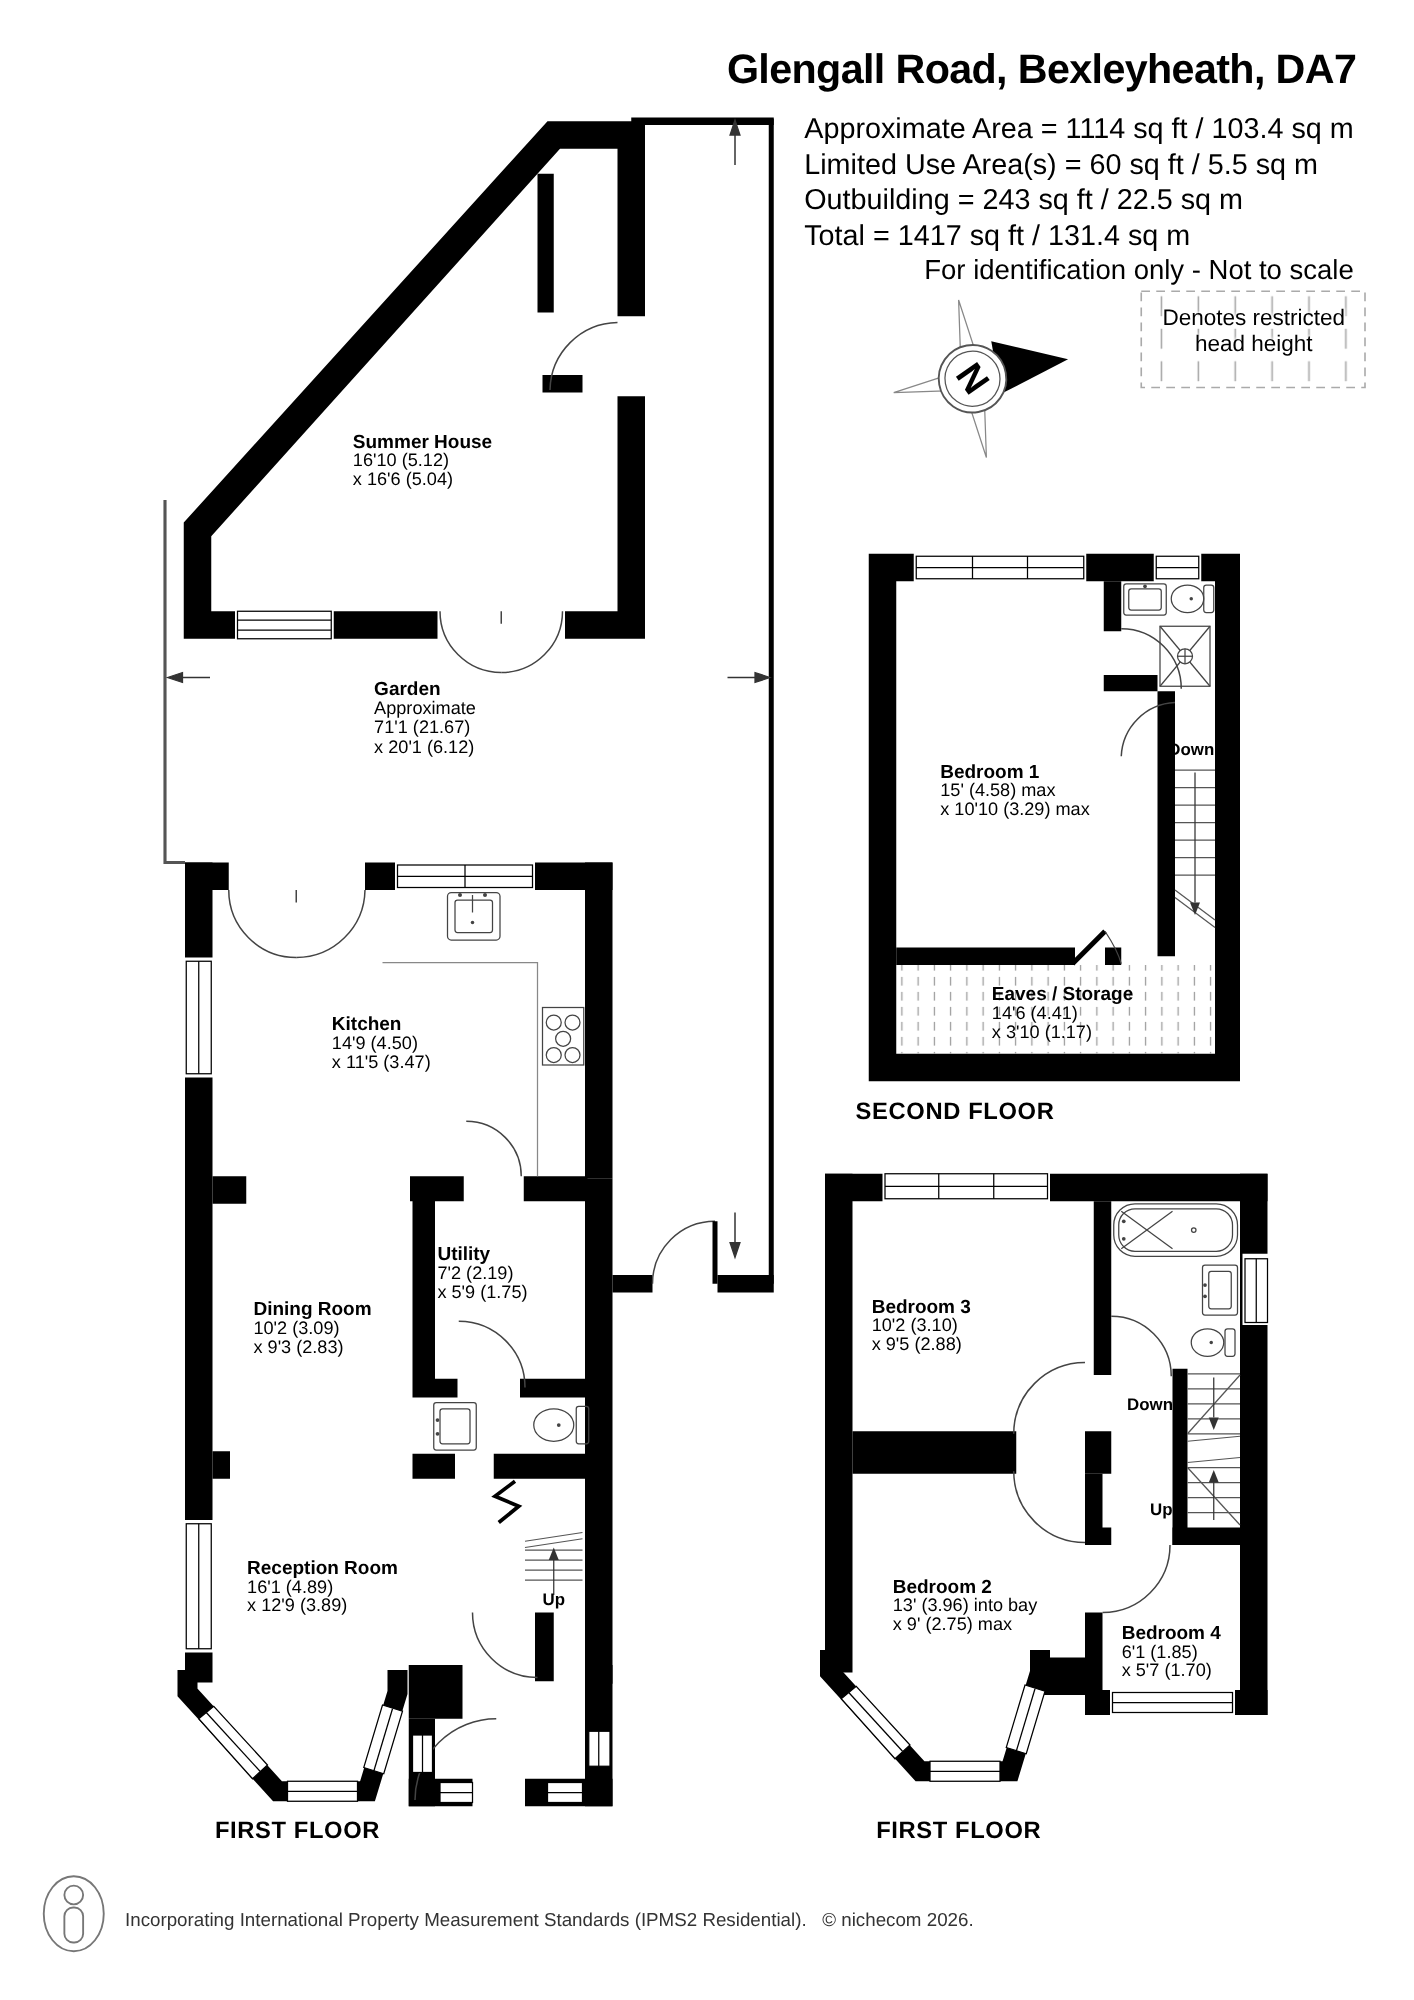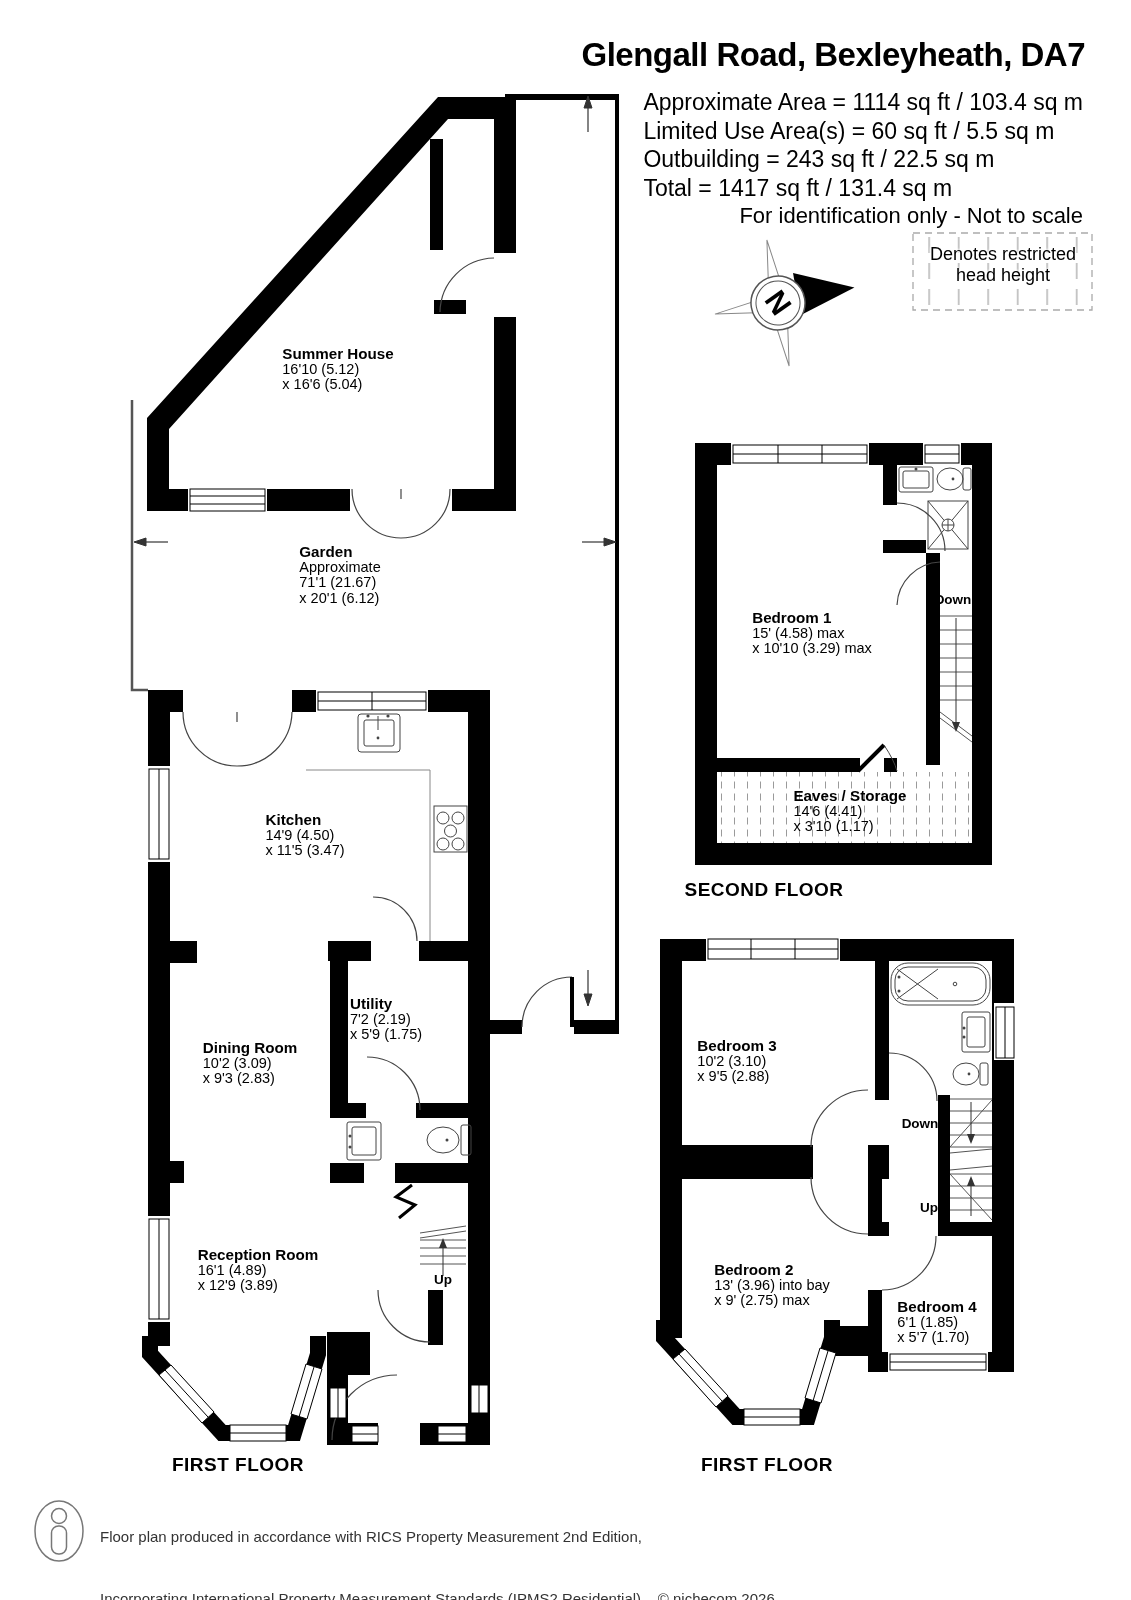--- a/index.html
+++ b/index.html
@@ -388,19 +388,18 @@
 <div class="caption" style="left:238px;top:1454px">FIRST FLOOR</div>
 <div class="caption" style="left:767px;top:1454px">FIRST FLOOR</div>
 <div class="caption" style="left:764px;top:879px">SECOND FLOOR</div>
 
 <svg class="person" width="56" height="66">
   <ellipse cx="27" cy="32" rx="24" ry="30" fill="none" stroke="#777" stroke-width="1.5"></ellipse>
   <circle cx="27" cy="17" r="7.5" fill="none" stroke="#777" stroke-width="1.5"></circle>
   <rect x="19.5" y="27" width="15" height="28" rx="7" fill="none" stroke="#777" stroke-width="1.5"></rect>
 </svg>
 <div class="footer">
-  <div>Floor plan produced in accordance with RICS Property Measurement 2nd Edition,</div>
   <div>Incorporating International Property Measurement Standards (IPMS2 Residential).   © nichecom 2026.</div>
   
   
 </div>
 
 </div>
 
 </body></html>

